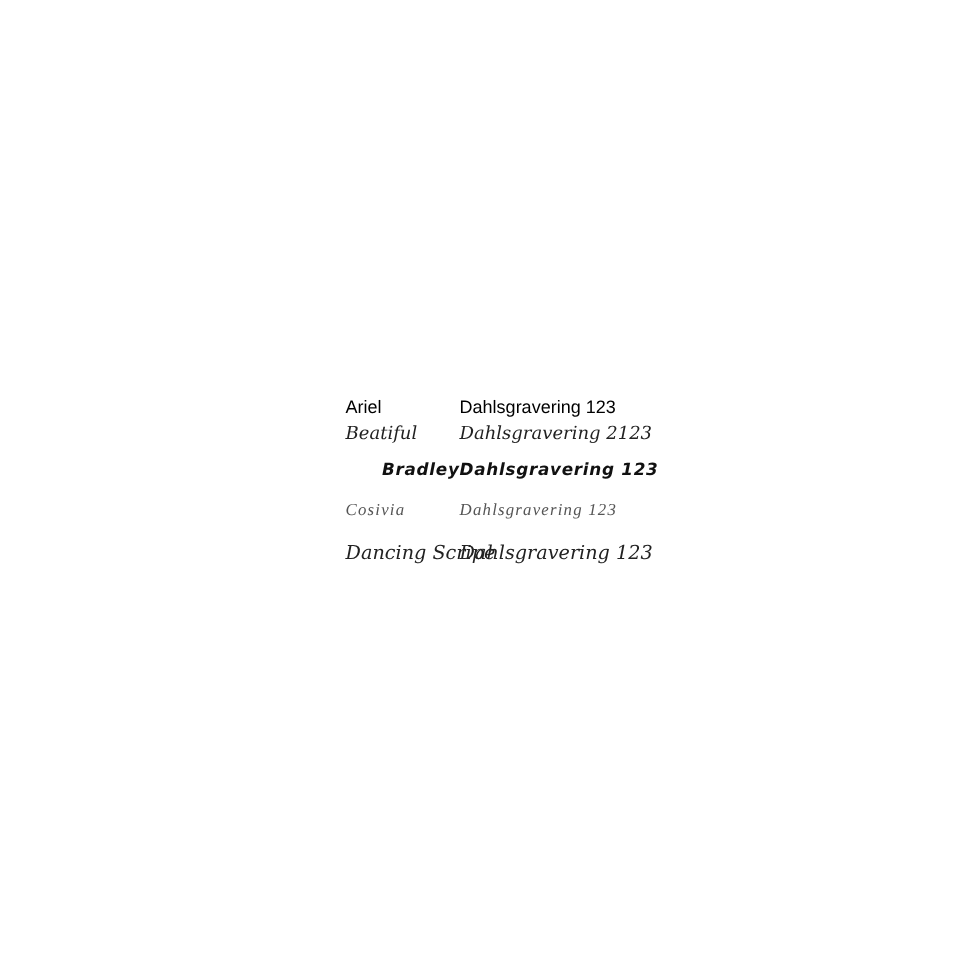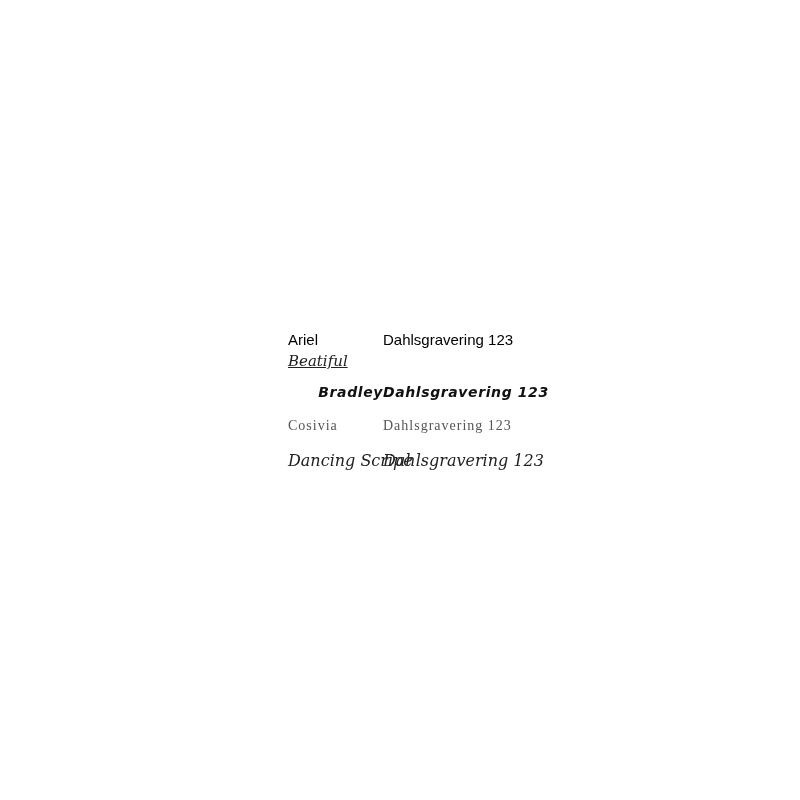--- a/index.html
+++ b/index.html
@@ -36,33 +36,33 @@
   .style-ariel {
     font-family: "Liberation Sans", sans-serif;
     font-size: 15px;
     color: #000000;
   }
   .style-beatiful {
     font-family: "DejaVu Serif", serif;
     font-style: italic;
     font-size: 15px;
     color: #222222;
-    text-decoration: underline;
   }
   .style-bradley {
     font-family: "DejaVu Sans", sans-serif;
     font-style: italic;
     font-weight: bold;
     font-size: 14px;
     letter-spacing: 0.6px;
     color: #111111;
     text-align: right;
   }
   .style-cosivia {
     font-family: "Liberation Serif", serif;
+    font-style: italic;
     font-size: 14px;
     letter-spacing: 1px;
     color: #555555;
   }
   .style-dancing {
     font-family: "DejaVu Serif", serif;
     font-style: italic;
     font-size: 16px;
     color: #222222;
   }
@@ -72,20 +72,21 @@
 
 <div class="font-table">
 
   <div class="font-row row-0">
     <span class="font-name style-ariel">Ariel</span>
     <span class="font-sample style-ariel">Dahlsgravering 123</span>
   </div>
 
   <div class="font-row row-1">
     <span class="font-name style-beatiful">Beatiful</span>
+    <span class="font-sample style-beatiful">Dahlsgravering 2123</span>
   </div>
 
   <div class="font-row row-2">
     <span class="font-name style-bradley">Bradley</span>
     <span class="font-sample style-bradley">Dahlsgravering 123</span>
   </div>
 
   <div class="font-row row-3">
     <span class="font-name style-cosivia">Cosivia</span>
     <span class="font-sample style-cosivia">Dahlsgravering 123</span>

